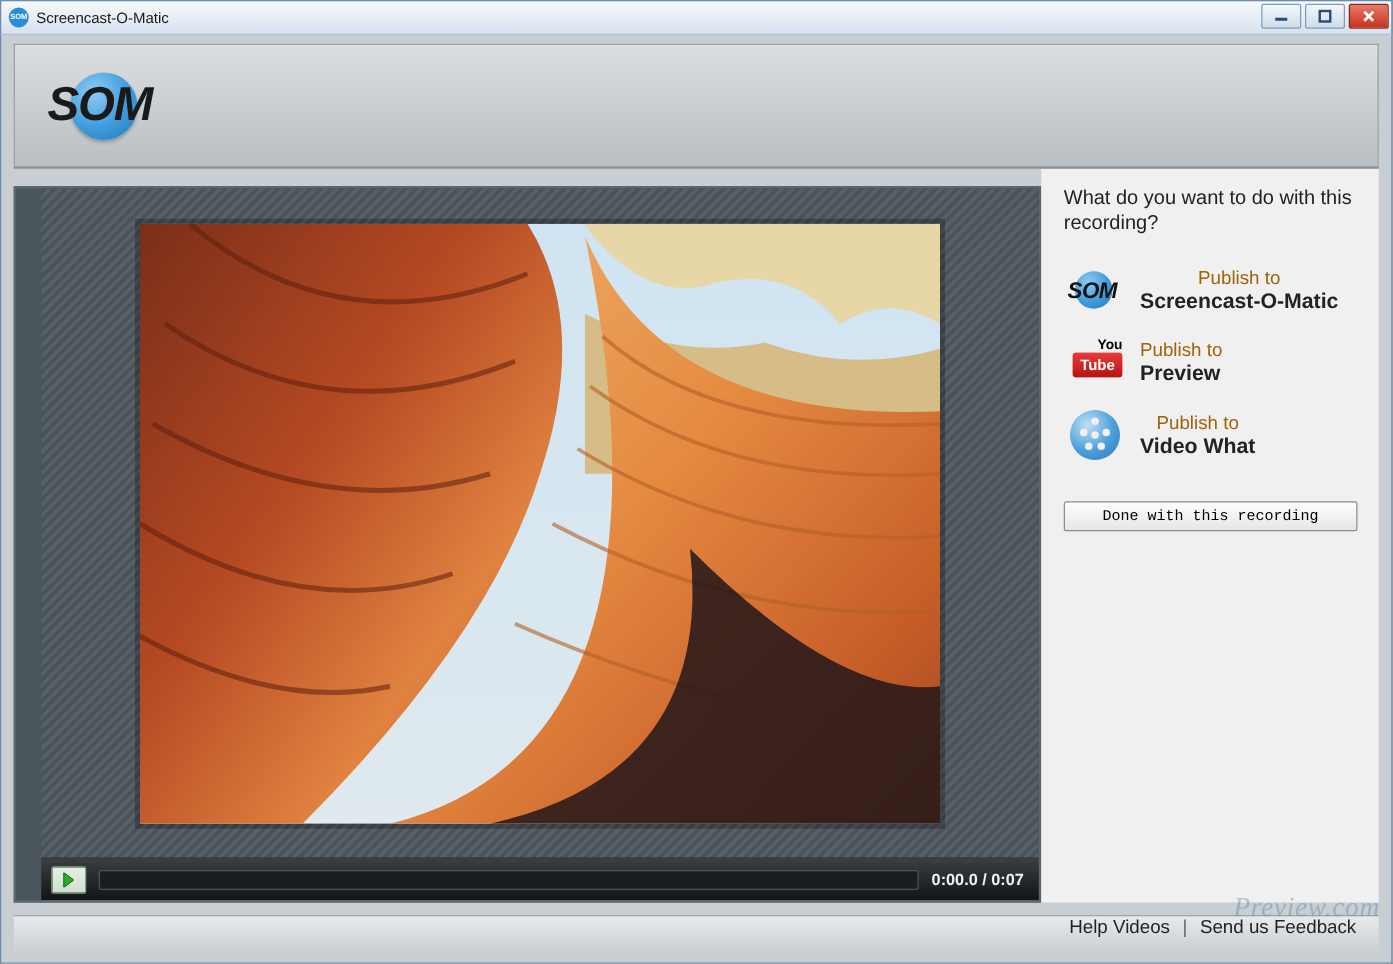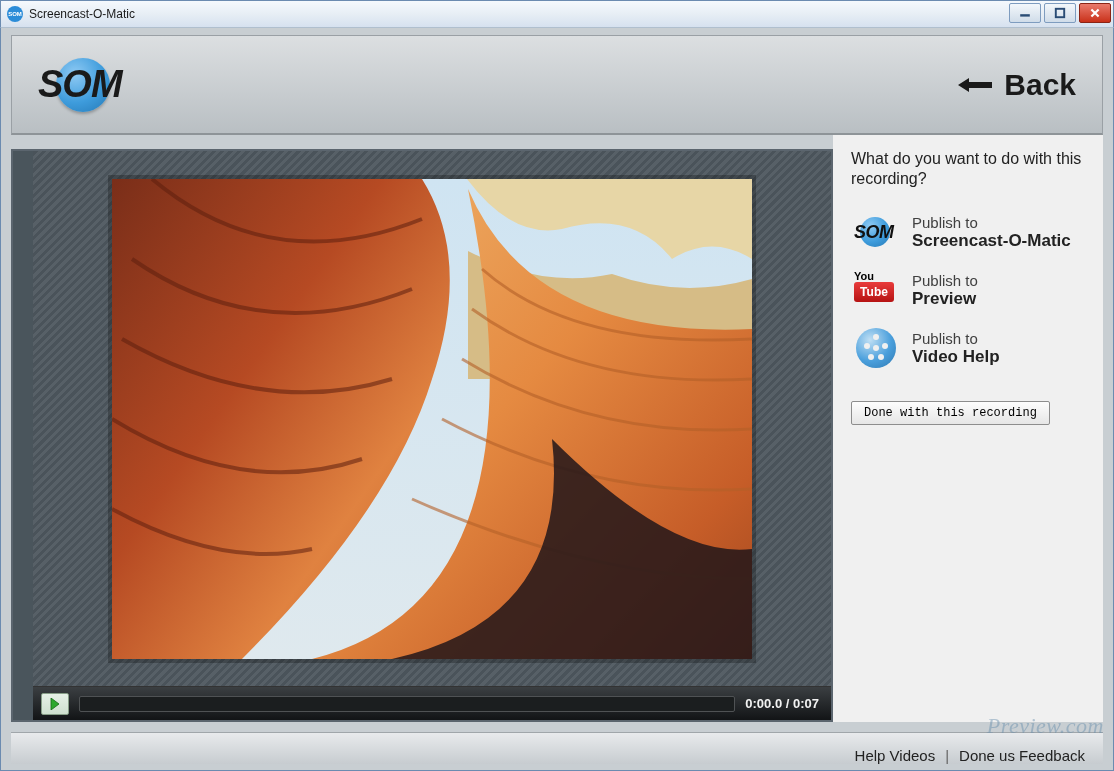--- a/index.html
+++ b/index.html
@@ -154,40 +154,40 @@
   .side-panel .q { font: 16px Arial; color: #222; line-height: 20px; margin-bottom: 14px; }
 
   .pub-option {
     display: flex; align-items: center; gap: 14px;
     padding: 8px 2px; cursor: pointer;
     border: 1px solid transparent;
   }
   .pub-option .ico {
     width: 44px; height: 40px; display: flex; align-items: center; justify-content: center;
   }
-  .pub-option .labels .l1 { font: 15px Arial; color: #404040; }
+  .pub-option .labels .l1 { font: 15px Arial; color: #a16207; text-align: center; }
   .pub-option .labels .l2 { font: bold 17px Arial; color: #222; }
 
   .som-ico {
     width: 44px; height: 34px; position: relative;
   }
   .som-ico .c {
     position: absolute; width: 30px; height: 30px;
     left: 6px; top: 2px;
     background: radial-gradient(circle at 35% 30%, #8fcaf4, #3e9cdc 55%, #2477b4);
     border-radius: 50%;
   }
   .som-ico .t {
     position: relative; z-index: 1;
     font: italic 900 18px Arial; color: #111;
     letter-spacing: -0.5px; line-height: 34px;
   }
 
   .yt-ico {
-    width: 44px; height: 40px; display:flex; flex-direction:column; align-items:flex-start;
+    width: 44px; height: 40px; display:flex; flex-direction:column; align-items:flex-end;
   }
   .yt-ico .you {
     font: bold 11px Arial; color: #000;
   }
   .yt-ico .tube {
     width: 40px; height: 20px; background: #d31c1c; color: #fff;
     font: bold 12px Arial; display:flex; align-items:center; justify-content:center;
     border-radius: 3px;
     background-image: linear-gradient(#e93b3b, #b61313);
   }
@@ -205,36 +205,36 @@
   .file-ico .h1 { top: 6px; left: 17px; }
   .file-ico .h2 { top: 15px; left: 8px; }
   .file-ico .h3 { top: 15px; right: 8px; }
   .file-ico .h4 { bottom: 8px; left: 12px; }
   .file-ico .h5 { bottom: 8px; right: 12px; }
   .file-ico .h6 { top: 17px; left: 17px; }
 
   .done-btn {
     margin-top: 24px;
     align-self: flex-start;
-    padding: 4px 12px;
+    padding: 4px 30px;
     min-width: 196px;
     text-align: center;
     font: 12px "Courier New", monospace;
     background: linear-gradient(#fdfdfd, #e6e6e6);
     border: 1px solid #8d8d8d;
     border-radius: 2px;
     cursor: pointer;
   }
 
   
   .footer {
     height: 32px;
     background: linear-gradient(#e8eaec, #c7ccd0);
     border-top: 1px solid #a0a6aa;
-    display: flex; align-items: flex-end; justify-content: flex-end;
+    display: flex; align-items: flex-start; justify-content: flex-end;
     padding: 0 18px;
     font: 15px Arial; color: #222;
     margin: 10px 10px 6px 10px;
   }
   .footer .sep { margin: 0 10px; color: #666; }
   .footer a { color: #222; text-decoration: none; cursor: pointer; }
 
   .watermark {
     position: absolute; right: 10px; bottom: 32px;
     font: italic 22px Georgia, serif;
@@ -267,26 +267,20 @@
     </div>
   </div>
 </div>
 
 <div class="client">
 
   <div class="app-header">
     <div class="som-logo">
       <div class="circle"></div>
       <div class="txt">SOM</div>
-    </div>
-    <div class="back-btn">
-      <svg viewBox="0 0 38 18">
-        <path d="M13 2 L2 9 L13 16 L13 12 L36 12 L36 6 L13 6 Z" fill="#1a1a1a"></path>
-      </svg>
-      <span>Back</span>
     </div>
   </div>
 
   <div class="main">
 
     <div class="video-panel">
       <div class="video-area">
         <div class="thumb">
           <svg viewBox="0 0 640 480">
             <defs>
@@ -383,30 +377,30 @@
             <div class="hole h1"></div>
               <div class="hole h2"></div>
               <div class="hole h3"></div>
             <div class="hole h4"></div>
               <div class="hole h5"></div>
               <div class="hole h6"></div>
           </div>
         </div>
         <div class="labels">
           <div class="l1">Publish to</div>
-          <div class="l2">Video Help</div>
+          <div class="l2">Video What</div>
         </div>
       </div>
 
       <button class="done-btn">Done with this recording</button>
     </div>
 
   </div>
 
   <div class="footer">
     <a>Help Videos</a>
     <span class="sep">|</span>
-    <a>Done us Feedback</a>
+    <a>Send us Feedback</a>
   </div>
 
 </div>
 
 <div class="watermark">Preview.com</div>
 
 </body></html>

